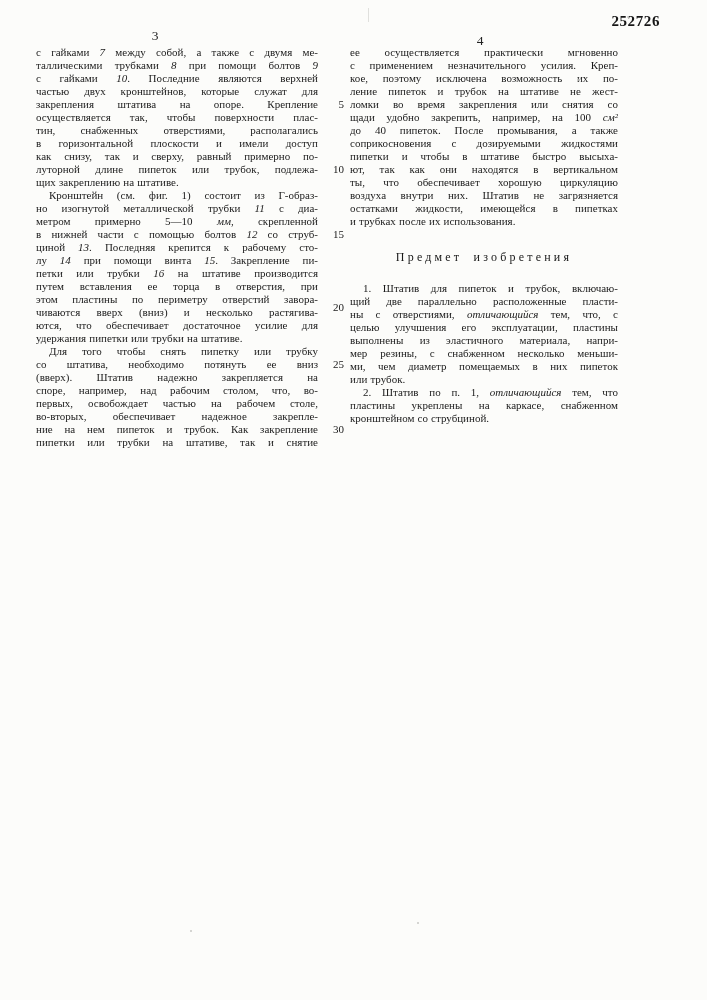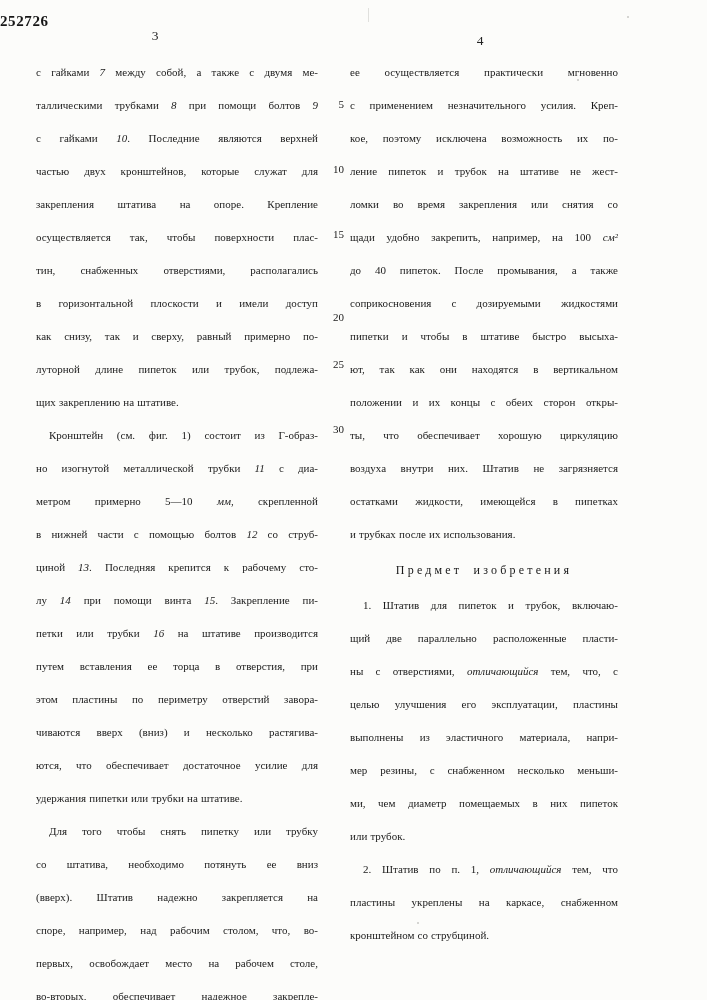--- a/index.html
+++ b/index.html
@@ -3,33 +3,33 @@
 <meta charset="utf-8">
 <style>
   html,body { margin:0; padding:0; background:#e8e8e6; }
   .page {
     position:relative; width:707px; height:1000px;
     background:#fcfcfa; overflow:hidden;
     font-family:"Liberation Serif", serif; color:#1b1b1b;
   }
   .patent-number {
     position:absolute; top:13px; left:0; width:660px;
-    text-align:left; font-size:15px; font-weight:bold; letter-spacing:0.6px;
+    text-align:right; font-size:15px; font-weight:bold; letter-spacing:0.6px;
     color:#161616;
   }
   .page-num { position:absolute; font-size:13.5px; color:#222; width:30px; text-align:center; }
   .page-num.pn-left  { top:28px; left:140px; }
   .page-num.pn-right { top:33px; left:465px; }
   .col { position:absolute; top:46px; font-size:11px; line-height:13px; }
   .col-left  { left:36px;  width:282px; }
   .col-right { left:350px; width:268px; }
   .line {
     height:13px; overflow:hidden;
     text-align:justify; text-align-last:justify;
-    white-space:normal; word-spacing:0.4px;margin-top:20px;
+    white-space:normal; word-spacing:0.4px;
   }
   .line.end { text-align-last:left; }
   .line.indent { text-indent:13px; }
   .line.heading {
     height:15px; font-size:12px; letter-spacing:3.2px; word-spacing:5px;
     text-align:center; text-align-last:center;
     margin:23px 0 16px 0; color:#181818;
   }
   .line i { font-style:italic; }
   .margin-num {
@@ -73,38 +73,37 @@
       <div class="line">петки или трубки <i>16</i> на штативе производится</div>
       <div class="line">путем вставления ее торца в отверстия, при</div>
       <div class="line">этом пластины по периметру отверстий завора-</div>
       <div class="line">чиваются вверх (вниз) и несколько растягива-</div>
       <div class="line">ются, что обеспечивает достаточное усилие для</div>
       <div class="line end">удержания пипетки или трубки на штативе.</div>
       <div class="line indent">Для того чтобы снять пипетку или трубку</div>
       <div class="line">со штатива, необходимо потянуть ее вниз</div>
       <div class="line">(вверх). Штатив надежно закрепляется на</div>
       <div class="line">споре, например, над рабочим столом, что, во-</div>
-      <div class="line">первых, освобождает место на рабочем столе,</div>
+      <div class="line">первых, освобождает частью на рабочем столе,</div>
       <div class="line">во-вторых, обеспечивает надежное закрепле-</div>
       <div class="line">ние на нем пипеток и трубок. Как закрепление</div>
       <div class="line">пипетки или трубки на штативе, так и снятие</div>
     </div>
 
   <div class="col col-right" id="right-col">
       <div class="line">ее осуществляется практически мгновенно</div>
       <div class="line">с применением незначительного усилия. Креп-</div>
       <div class="line">кое, поэтому исключена возможность их по-</div>
       <div class="line">ление пипеток и трубок на штативе не жест-</div>
       <div class="line">ломки во время закрепления или снятия со</div>
       <div class="line">щади удобно закрепить, например, на 100 <i>см²</i></div>
       <div class="line">до 40 пипеток. После промывания, а также</div>
       <div class="line">соприкосновения с дозируемыми жидкостями</div>
       <div class="line">пипетки и чтобы в штативе быстро высыха-</div>
       <div class="line">ют, так как они находятся в вертикальном</div>
-      <div class="line">положении и их концы с обеих сторон откры-</div>
       <div class="line">ты, что обеспечивает хорошую циркуляцию</div>
       <div class="line">воздуха внутри них. Штатив не загрязняется</div>
       <div class="line">остатками жидкости, имеющейся в пипетках</div>
       <div class="line end">и трубках после их использования.</div>
       <div class="line heading end">Предмет изобретения</div>
       <div class="line indent">1. Штатив для пипеток и трубок, включаю-</div>
       <div class="line">щий две параллельно расположенные пласти-</div>
       <div class="line">ны с отверстиями, <i>отличающийся</i> тем, что, с</div>
       <div class="line">целью улучшения его эксплуатации, пластины</div>
       <div class="line">выполнены из эластичного материала, напри-</div>
@@ -113,21 +112,21 @@
       <div class="line end">или трубок.</div>
       <div class="line indent">2. Штатив по п. 1, <i>отличающийся</i> тем, что</div>
       <div class="line">пластины укреплены на каркасе, снабженном</div>
       <div class="line end">кронштейном со струбциной.</div>
     </div>
 
   <div id="margin-numbers">
       <div class="margin-num" style="top: 98px;">5</div>
       <div class="margin-num" style="top: 163px;">10</div>
       <div class="margin-num" style="top: 228px;">15</div>
-      <div class="margin-num" style="top: 311px;">20</div>
+      <div class="margin-num" style="top: 301px;">20</div>
       <div class="margin-num" style="top: 358px;">25</div>
       <div class="margin-num" style="top: 423px;">30</div>
     </div>
 
   <div class="artifact vline" style="left:368px; top:8px;"></div>
   <div class="artifact dot" style="left:627px; top:16px;"></div>
   <div class="artifact dot" style="left:577px; top:79px;"></div>
   <div class="artifact dot" style="left:190px; top:930px;"></div>
   <div class="artifact dot" style="left:417px; top:922px;"></div>
 </div>

